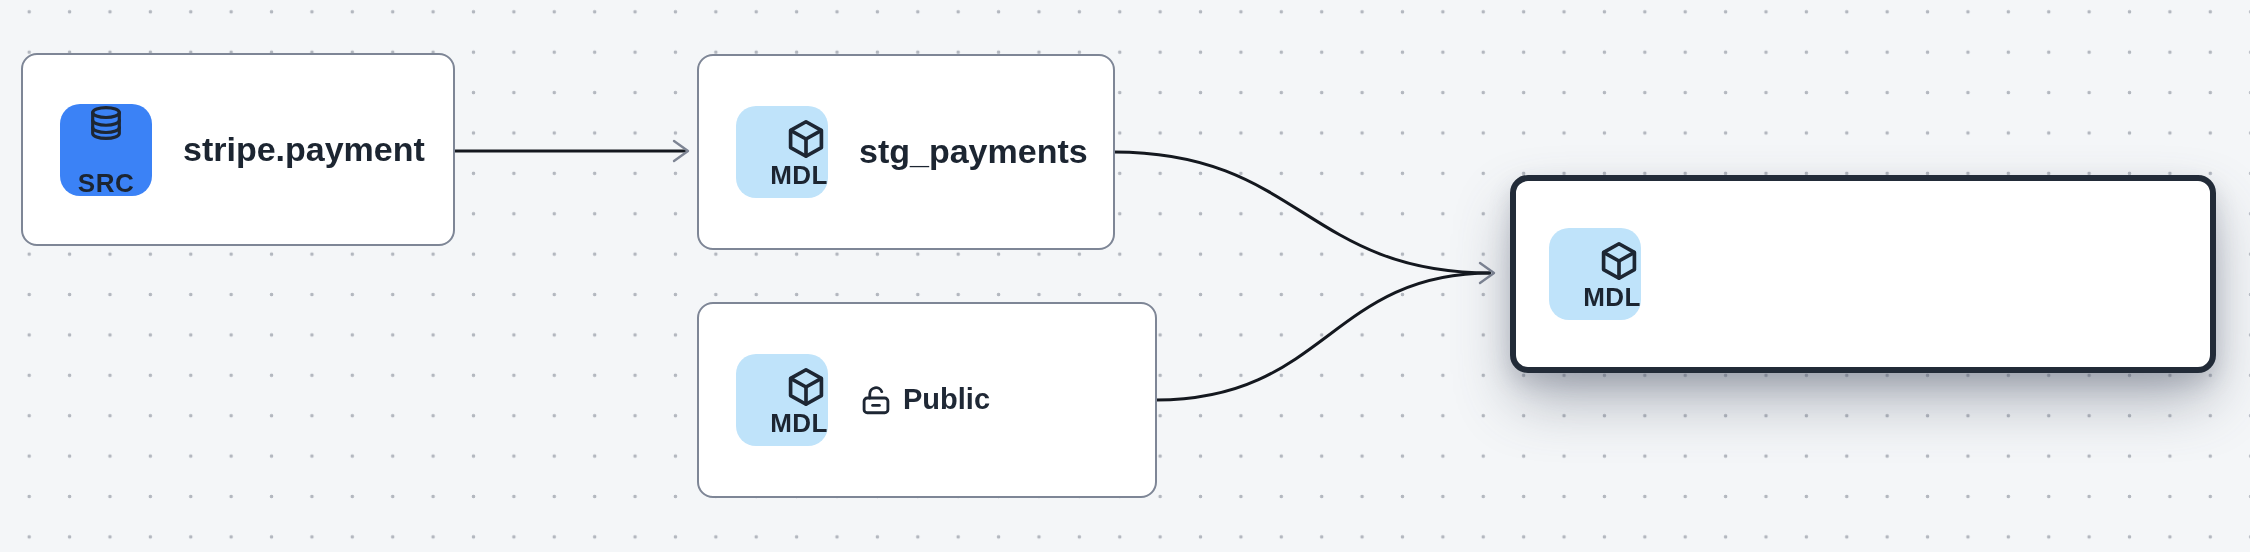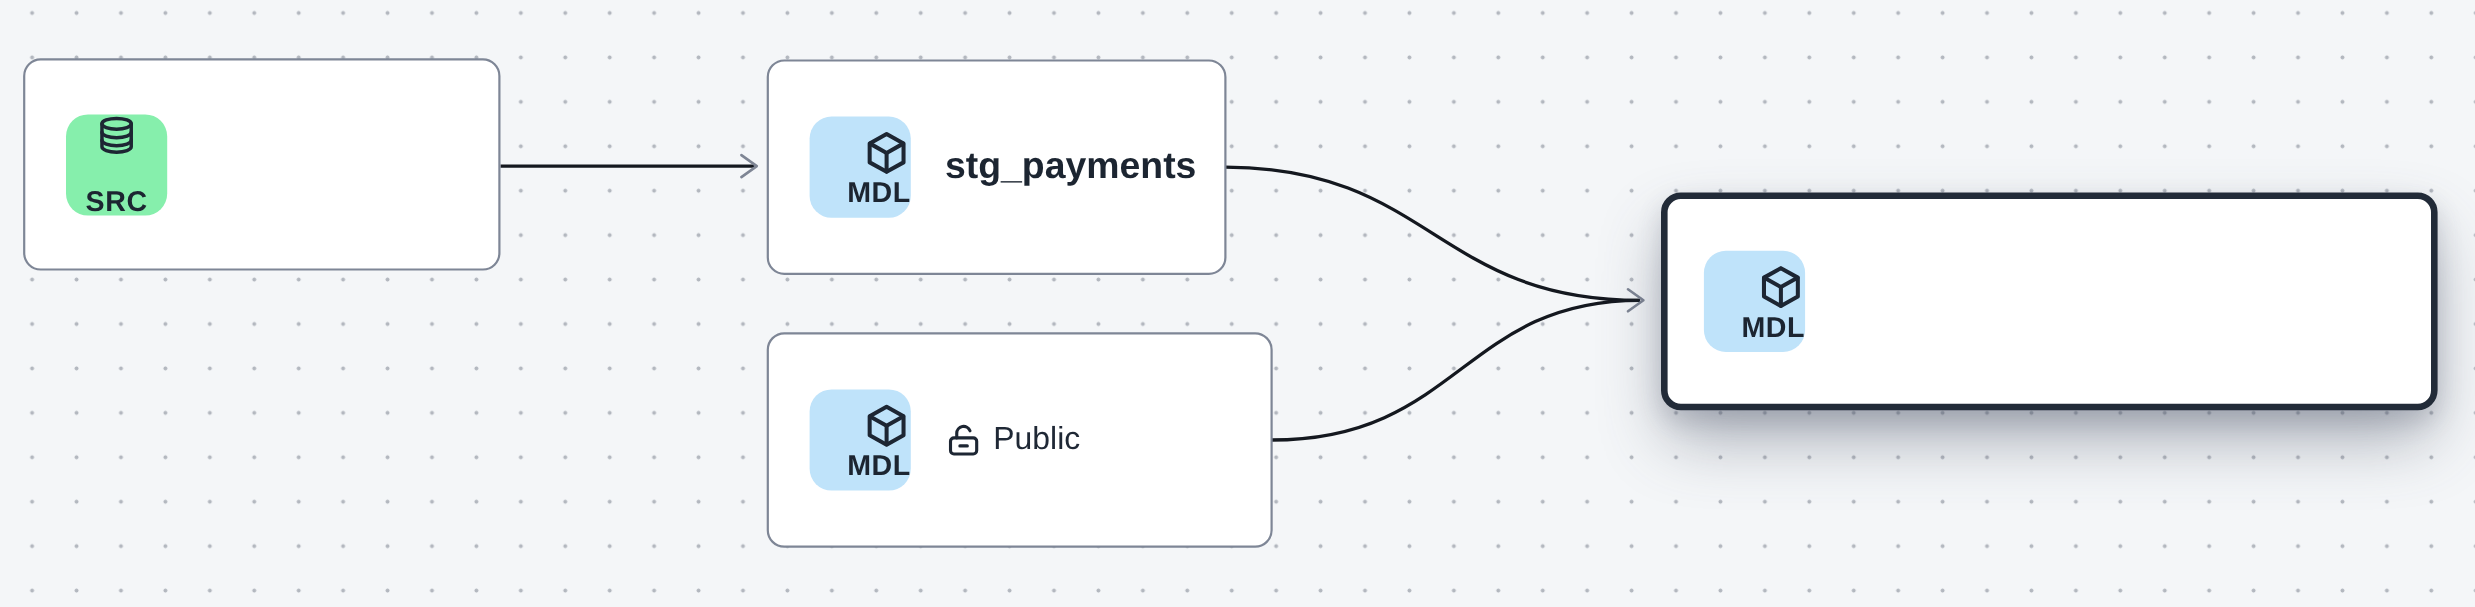--- a/index.html
+++ b/index.html
@@ -59,21 +59,21 @@
     margin-left: 37px;
     margin-right: 31px;
     border-radius: 20px;
     display: flex;
     flex-direction: column;
     align-items: center;
     justify-content: center;
     gap: 1px;
   }
   .node.selected .badge { margin-left: 33px; }
-  .badge-src { background: #86efac; gap: 28px; }
+  .badge-src { background: #3b82f6; gap: 28px; }
   .badge-mdl { background: #bfe3fa; align-items: flex-end; }
   .badge-label {
     font-size: 26px;
     font-weight: 600;
     letter-spacing: 0.5px;
     color: #1c2531;
     line-height: 1;
   }
   .badge svg { display: block; }
   .node-text {
@@ -91,21 +91,21 @@
     white-space: nowrap;
   }
   .access-row {
     display: flex;
     align-items: center;
     gap: 10px;
     color: #242e3d;
   }
   .access-label {
     font-size: 29px;
-    font-weight: 400;
+    font-weight: 700;
     color: #1f2835;
     line-height: 1.1;
   }
   .icon-stroke {
     fill: none;
     stroke: #1d2633;
     stroke-width: 2;
     stroke-linecap: round;
     stroke-linejoin: round;
   }
@@ -125,20 +125,23 @@
 
   <div class="node" style="left:21px; top:53px; width:434px; height:193px;">
     <div class="badge badge-src">
       <svg width="44" height="44" viewBox="0 0 24 24">
         <ellipse class="icon-stroke" cx="12" cy="5.4" rx="8.4" ry="3.1"></ellipse>
         <path class="icon-stroke" d="M3.6 5.4v13.2c0 1.7 3.76 3.1 8.4 3.1s8.4-1.4 8.4-3.1V5.4"></path>
         <path class="icon-stroke" d="M3.6 10.3c0 1.7 3.76 3.1 8.4 3.1s8.4-1.4 8.4-3.1"></path>
         <path class="icon-stroke" d="M3.6 14.9c0 1.7 3.76 3.1 8.4 3.1s8.4-1.4 8.4-3.1"></path>
       </svg>
       <span class="badge-label">SRC</span>
+    </div>
+    <div class="node-text">
+      <span class="node-title">stripe.payment</span>
     </div>
   </div>
 
   <div class="node" style="left:697px; top:54px; width:418px; height:196px;">
     <div class="badge badge-mdl">
       <svg width="44" height="44" viewBox="0 0 24 24">
         <path class="icon-stroke" d="M12 2.6 20.4 7.3v9.4L12 21.4 3.6 16.7V7.3Z"></path>
         <path class="icon-stroke" d="M3.8 7.4 12 12l8.2-4.6"></path>
         <path class="icon-stroke" d="M12 21.2V12"></path>
       </svg>

